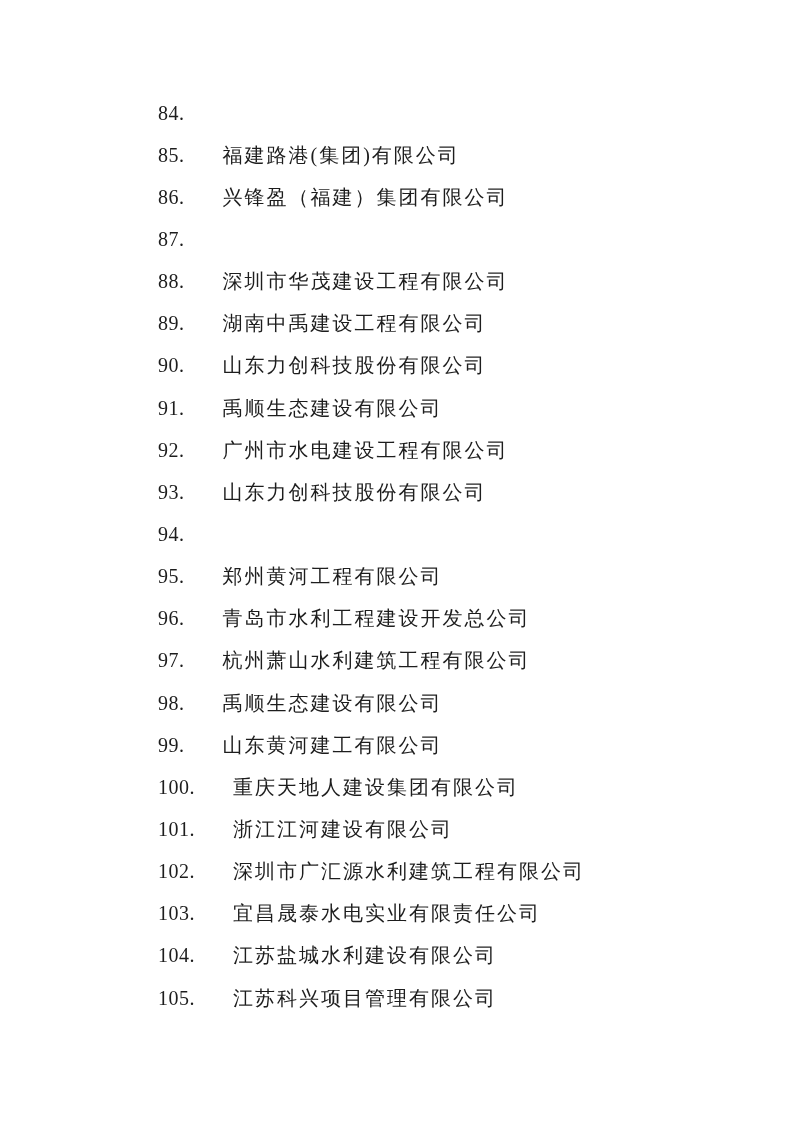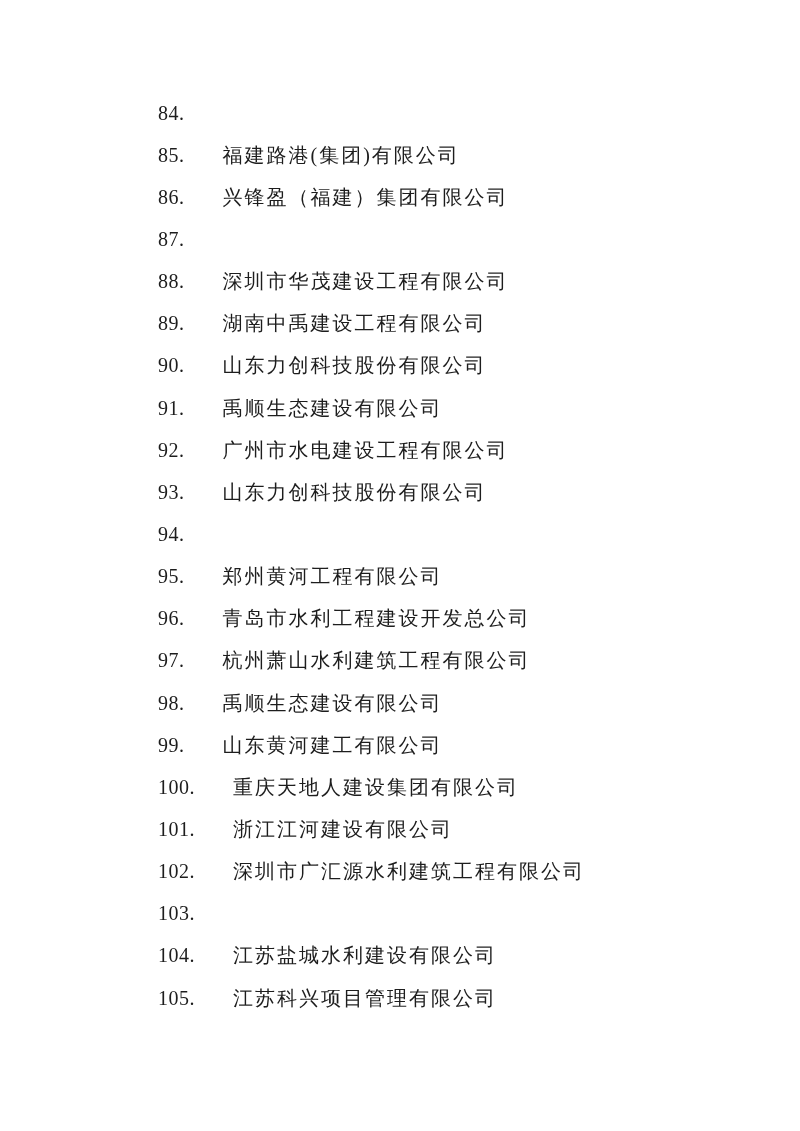--- a/index.html
+++ b/index.html
@@ -140,20 +140,21 @@
     <span class="item-text">浙江江河建设有限公司</span>
   </li>
 
   <li>
     <span class="item-number">102.</span>
     <span class="item-text">深圳市广汇源水利建筑工程有限公司</span>
   </li>
 
   <li>
     <span class="item-number">103.</span>
+    <span class="item-text">宜昌晟泰水电实业有限责任公司</span>
   </li>
 
   <li>
     <span class="item-number">104.</span>
     <span class="item-text">江苏盐城水利建设有限公司</span>
   </li>
 
   <li>
     <span class="item-number">105.</span>
     <span class="item-text">江苏科兴项目管理有限公司</span>

